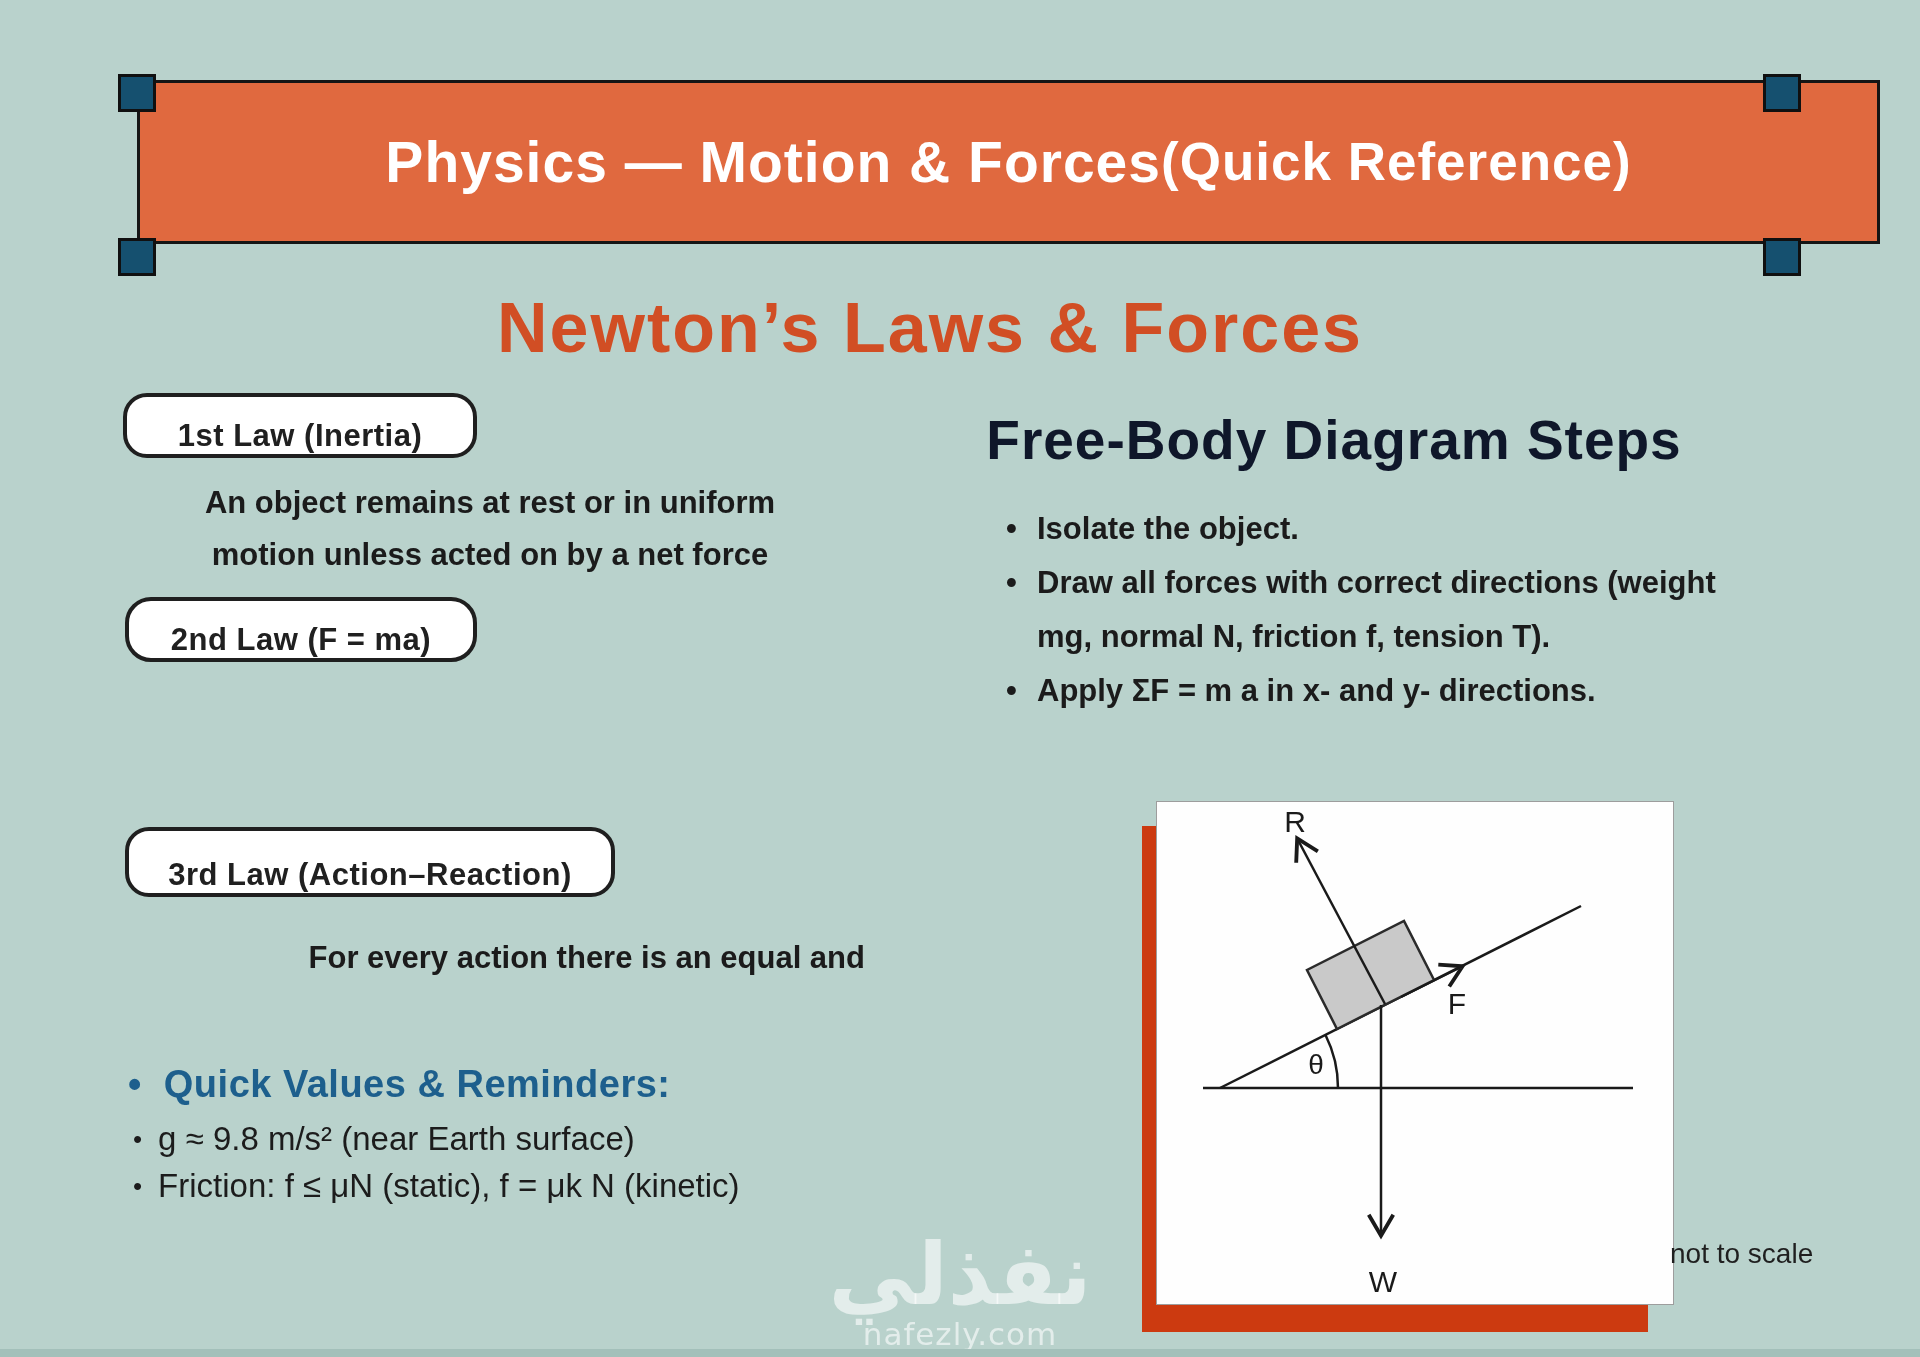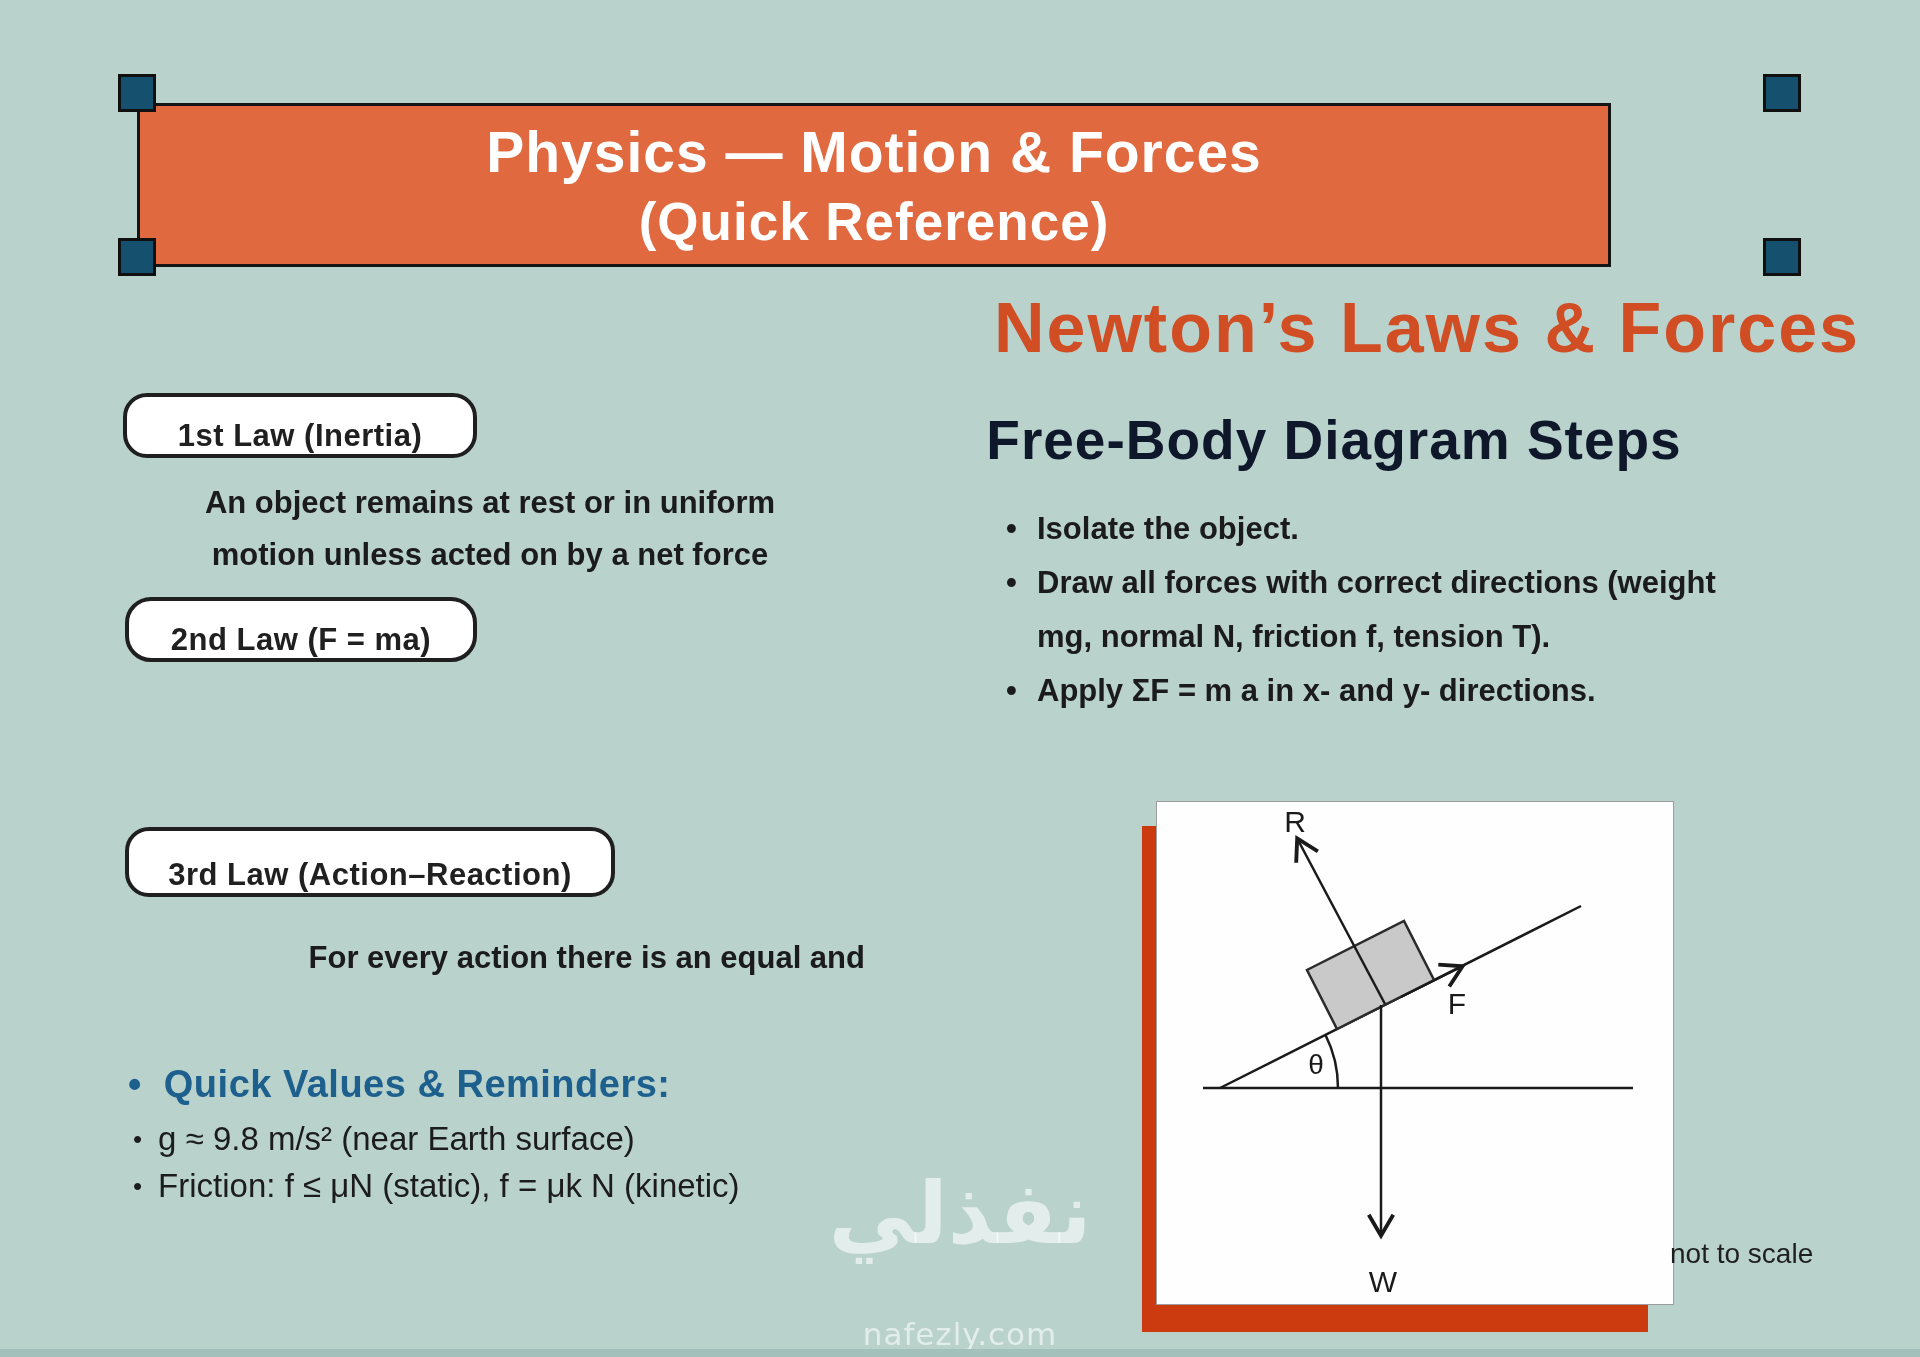--- a/index.html
+++ b/index.html
@@ -6,38 +6,38 @@
   .canvas{
     position:relative;width:1920px;height:1357px;overflow:hidden;
     background:#b9d2cc;
     font-family:"Liberation Sans","DejaVu Sans",sans-serif;
     color:#1d1d1d;
   }
   .abs{position:absolute;}
 
   
   .banner{
-    left:137px;top:103px;width:1474px;height:164px;
+    left:137px;top:80px;width:1743px;height:164px;
     background:#e0693f;border:3px solid #151515;box-sizing:border-box;
-    display:flex;flex-direction:column;align-items:center;justify-content:center;
+    display:flex;flex-direction:row;align-items:center;justify-content:center;
   }
   .banner-line1{font-size:57px;font-weight:bold;color:#ffffff;letter-spacing:1px;line-height:74px;}
   .banner-line2{font-size:53px;font-weight:bold;color:#ffffff;letter-spacing:1px;line-height:66px;}
   .corner{
     width:38px;height:38px;background:#15506f;border:3px solid #101010;
     box-sizing:border-box;
   }
   .corner.tl{left:118px;top:74px;}
   .corner.tr{left:1763px;top:74px;}
   .corner.bl{left:118px;top:238px;}
   .corner.br{left:1763px;top:238px;}
 
   
   .subtitle{
-    left:0;top:288px;width:1860px;text-align:right;
+    left:0;top:288px;width:1860px;text-align:center;
     font-size:70px;font-weight:bold;color:#d14e24;letter-spacing:2px;
   }
 
   
   .pill{
     background:#ffffff;border:4px solid #1f1f1f;border-radius:24px;
     box-sizing:border-box;display:flex;align-items:flex-end;justify-content:center;
     font-size:31px;font-weight:bold;color:#202020;letter-spacing:0.5px;
   }
   .pill1{left:123px;top:393px;width:354px;height:65px;}
@@ -78,21 +78,21 @@
   .red-card{left:1142px;top:826px;width:506px;height:506px;background:#cc3a10;}
   .white-card{
     left:1156px;top:801px;width:518px;height:504px;background:#fefefe;
     border:1px solid #9d9d9d;box-sizing:border-box;
   }
   .note{left:1670px;top:1238px;font-size:28px;color:#1f1f1f;}
 
   
   .wm{left:0;width:1920px;text-align:center;color:rgba(255,255,255,0.6);
       font-family:"DejaVu Sans",sans-serif;}
-  .wm-logo{top:1167px;font-size:86px;font-weight:bold;line-height:92px;}
+  .wm-logo{top:1228px;font-size:86px;font-weight:bold;line-height:92px;}
   .wm-site{top:1316px;font-size:31px;letter-spacing:1px;}
 
   .bottom-strip{left:0;top:1349px;width:1920px;height:8px;background:#a3c0ba;}
 
   svg text{font-family:"Liberation Sans","DejaVu Sans",sans-serif;fill:#1a1a1a;}
 </style>
 </head>
 <body>
 
 <div class="canvas">

